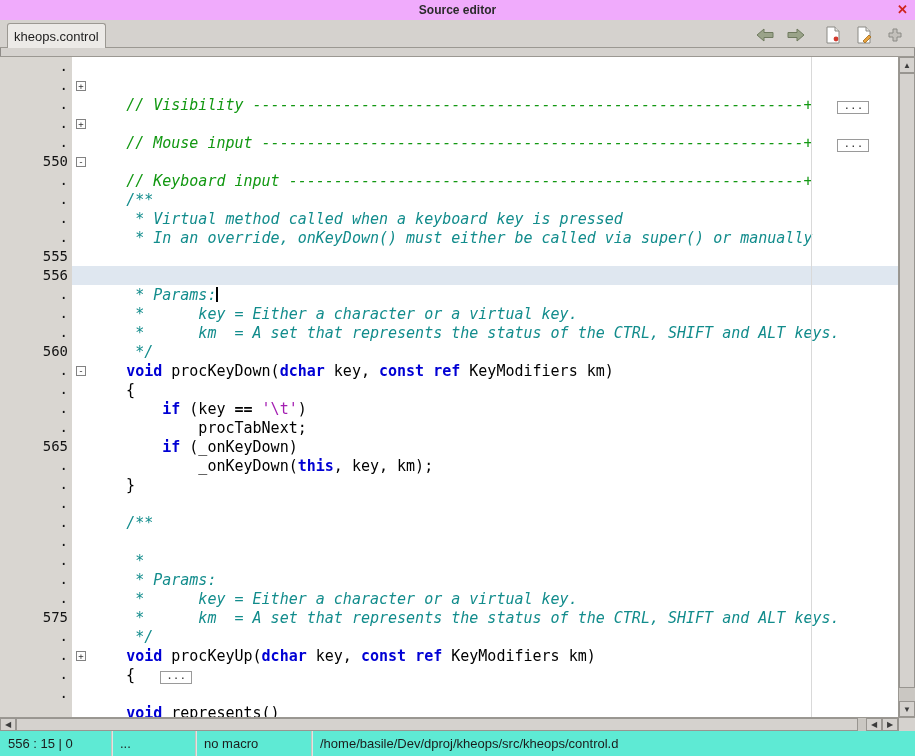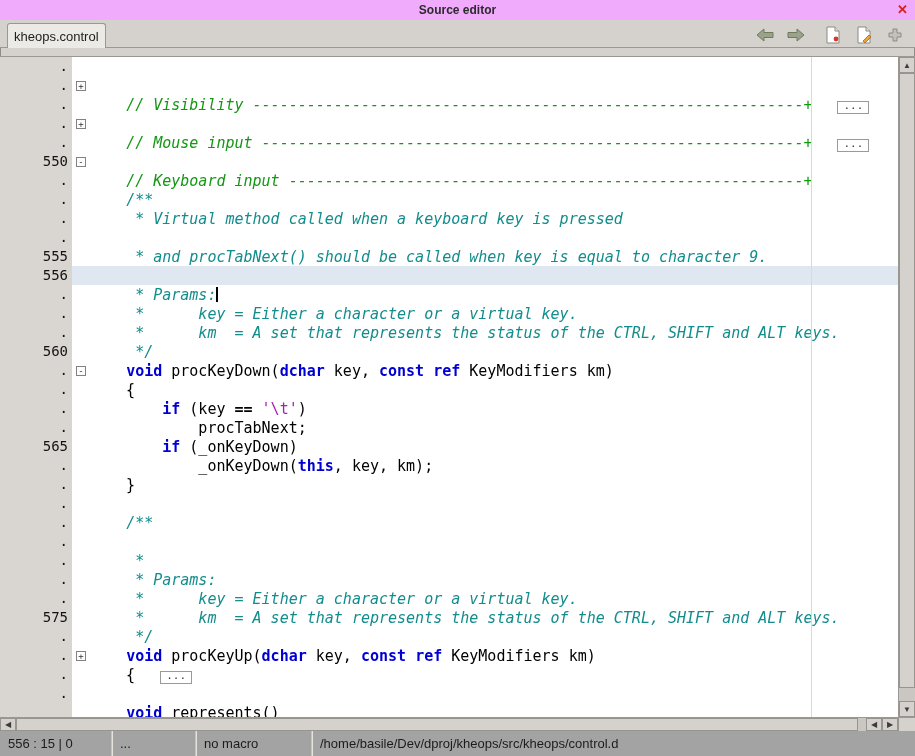--- a/index.html
+++ b/index.html
@@ -45,21 +45,21 @@
   .vscroll { width:17px; flex:none; display:flex; flex-direction:column; border-left:1px solid #9b9892; background:#cac7c2; }
   .sbtn { height:16px; width:100%; flex:none; display:flex; align-items:center; justify-content:center; font-size:8px; color:#3c3c3c; background:#d5d2ce; border:1px solid #989590; }
   .vtrough { flex:1; position:relative; }
   .vthumb { position:absolute; left:0; right:0; top:0; height:98%; background:#d5d2ce; border:1px solid #989590; }
   .hscroll { height:14px; flex:none; display:flex; border-top:1px solid #9b9892; background:#cac7c2; }
   .hbtn { width:16px; height:100%; flex:none; display:flex; align-items:center; justify-content:center; font-size:8px; color:#3c3c3c; background:#d5d2ce; border:1px solid #989590; }
   .htrough { flex:1; position:relative; }
   .hthumb { position:absolute; top:0; bottom:0; left:0; width:99%; background:#d5d2ce; border:1px solid #989590; }
   .corner { width:17px; height:100%; flex:none; background:#d5d2ce; border-left:1px solid #989590; }
   
-  .statusbar { position:absolute; left:0; right:0; bottom:0; height:25px; display:flex; align-items:stretch; background:#a3a3a3; font-size:13px; color:#1c1c1c; }
+  .statusbar { position:absolute; left:0; right:0; bottom:0; height:25px; display:flex; align-items:stretch; background:#5eead4; font-size:13px; color:#1c1c1c; }
   .spanel { display:flex; align-items:center; padding:0 8px; border-right:1px solid #c6c3be; box-shadow:1px 0 0 #e6e3df; }
   .spanel.p1 { width:112px; }
   .spanel.p2 { width:84px; }
   .spanel.p3 { width:116px; }
   .spanel.p4 { flex:1; border-right:none; box-shadow:none; }
 </style>
 </head>
 <body>
 
 <div class="titlebar">
@@ -110,22 +110,22 @@
       <div class="ruler"></div>
 
     <div class="row"><span class="gut">.</span><span class="rest"><span class="fold"></span><span class="code"></span></span></div>
         <div class="row"><span class="gut">.</span><span class="rest"><span class="fold"><span class="foldbox">+</span></span><span class="code"><span class="pl">    </span><span class="cmt">// Visibility -------------------------------------------------------------+</span><span class="ellip">...</span></span></span></div>
         <div class="row"><span class="gut">.</span><span class="rest"><span class="fold"></span><span class="code"></span></span></div>
         <div class="row"><span class="gut">.</span><span class="rest"><span class="fold"><span class="foldbox">+</span></span><span class="code"><span class="pl">    </span><span class="cmt">// Mouse input ------------------------------------------------------------+</span><span class="ellip">...</span></span></span></div>
         <div class="row"><span class="gut">.</span><span class="rest"><span class="fold"></span><span class="code"></span></span></div>
         <div class="row"><span class="gut">550</span><span class="rest"><span class="fold"><span class="foldbox">-</span></span><span class="code"><span class="pl">    </span><span class="cmt">// Keyboard input ---------------------------------------------------------+</span></span></span></div>
         <div class="row"><span class="gut">.</span><span class="rest"><span class="fold"></span><span class="code"><span class="pl">    </span><span class="doc">/**</span></span></span></div>
         <div class="row"><span class="gut">.</span><span class="rest"><span class="fold"></span><span class="code"><span class="pl">     </span><span class="doc">* Virtual method called when a keyboard key is pressed</span></span></span></div>
+        <div class="row"><span class="gut">.</span><span class="rest"><span class="fold"></span><span class="code"><span class="pl">     </span><span class="doc">* In an override, onKeyDown() must either be called via super() or manually</span></span></span></div>
         <div class="row"><span class="gut">.</span><span class="rest"><span class="fold"></span><span class="code"><span class="pl">     </span></span></span></div>
-        <div class="row"><span class="gut">.</span><span class="rest"><span class="fold"></span><span class="code"><span class="pl">     </span><span class="doc">* and procTabNext() should be called when key is equal to character 9.</span></span></span></div>
         <div class="row"><span class="gut">555</span><span class="rest"><span class="fold"></span><span class="code"><span class="pl">     </span><span class="doc">*</span></span></span></div>
         <div class="row"><span class="gut">556</span><span class="rest cur"><span class="fold"></span><span class="code"><span class="pl">     </span><span class="doc">* Params:</span><span class="caret"></span></span></span></div>
         <div class="row"><span class="gut">.</span><span class="rest"><span class="fold"></span><span class="code"><span class="pl">     </span><span class="doc">*      key = Either a character or a virtual key.</span></span></span></div>
         <div class="row"><span class="gut">.</span><span class="rest"><span class="fold"></span><span class="code"><span class="pl">     </span><span class="doc">*      km  = A set that represents the status of the CTRL, SHIFT and ALT keys.</span></span></span></div>
         <div class="row"><span class="gut">.</span><span class="rest"><span class="fold"></span><span class="code"><span class="pl">     </span><span class="doc">*/</span></span></span></div>
         <div class="row"><span class="gut">560</span><span class="rest"><span class="fold"></span><span class="code"><span class="pl">    </span><span class="kw">void</span><span class="pl"> procKeyDown(</span><span class="kw">dchar</span><span class="pl"> key, </span><span class="kw">const</span><span class="pl"> </span><span class="kw">ref</span><span class="pl"> KeyModifiers km)</span></span></span></div>
         <div class="row"><span class="gut">.</span><span class="rest"><span class="fold"><span class="foldbox">-</span></span><span class="code"><span class="pl">    {</span></span></span></div>
         <div class="row"><span class="gut">.</span><span class="rest"><span class="fold"></span><span class="code"><span class="pl">        </span><span class="kw">if</span><span class="pl"> (key </span><span class="op">==</span><span class="pl"> </span><span class="str">'\t'</span><span class="pl">)</span></span></span></div>
         <div class="row"><span class="gut">.</span><span class="rest"><span class="fold"></span><span class="code"><span class="pl">            procTabNext;</span></span></span></div>
         <div class="row"><span class="gut">.</span><span class="rest"><span class="fold"></span><span class="code"><span class="pl">        </span><span class="kw">if</span><span class="pl"> (_onKeyDown)</span></span></span></div>

